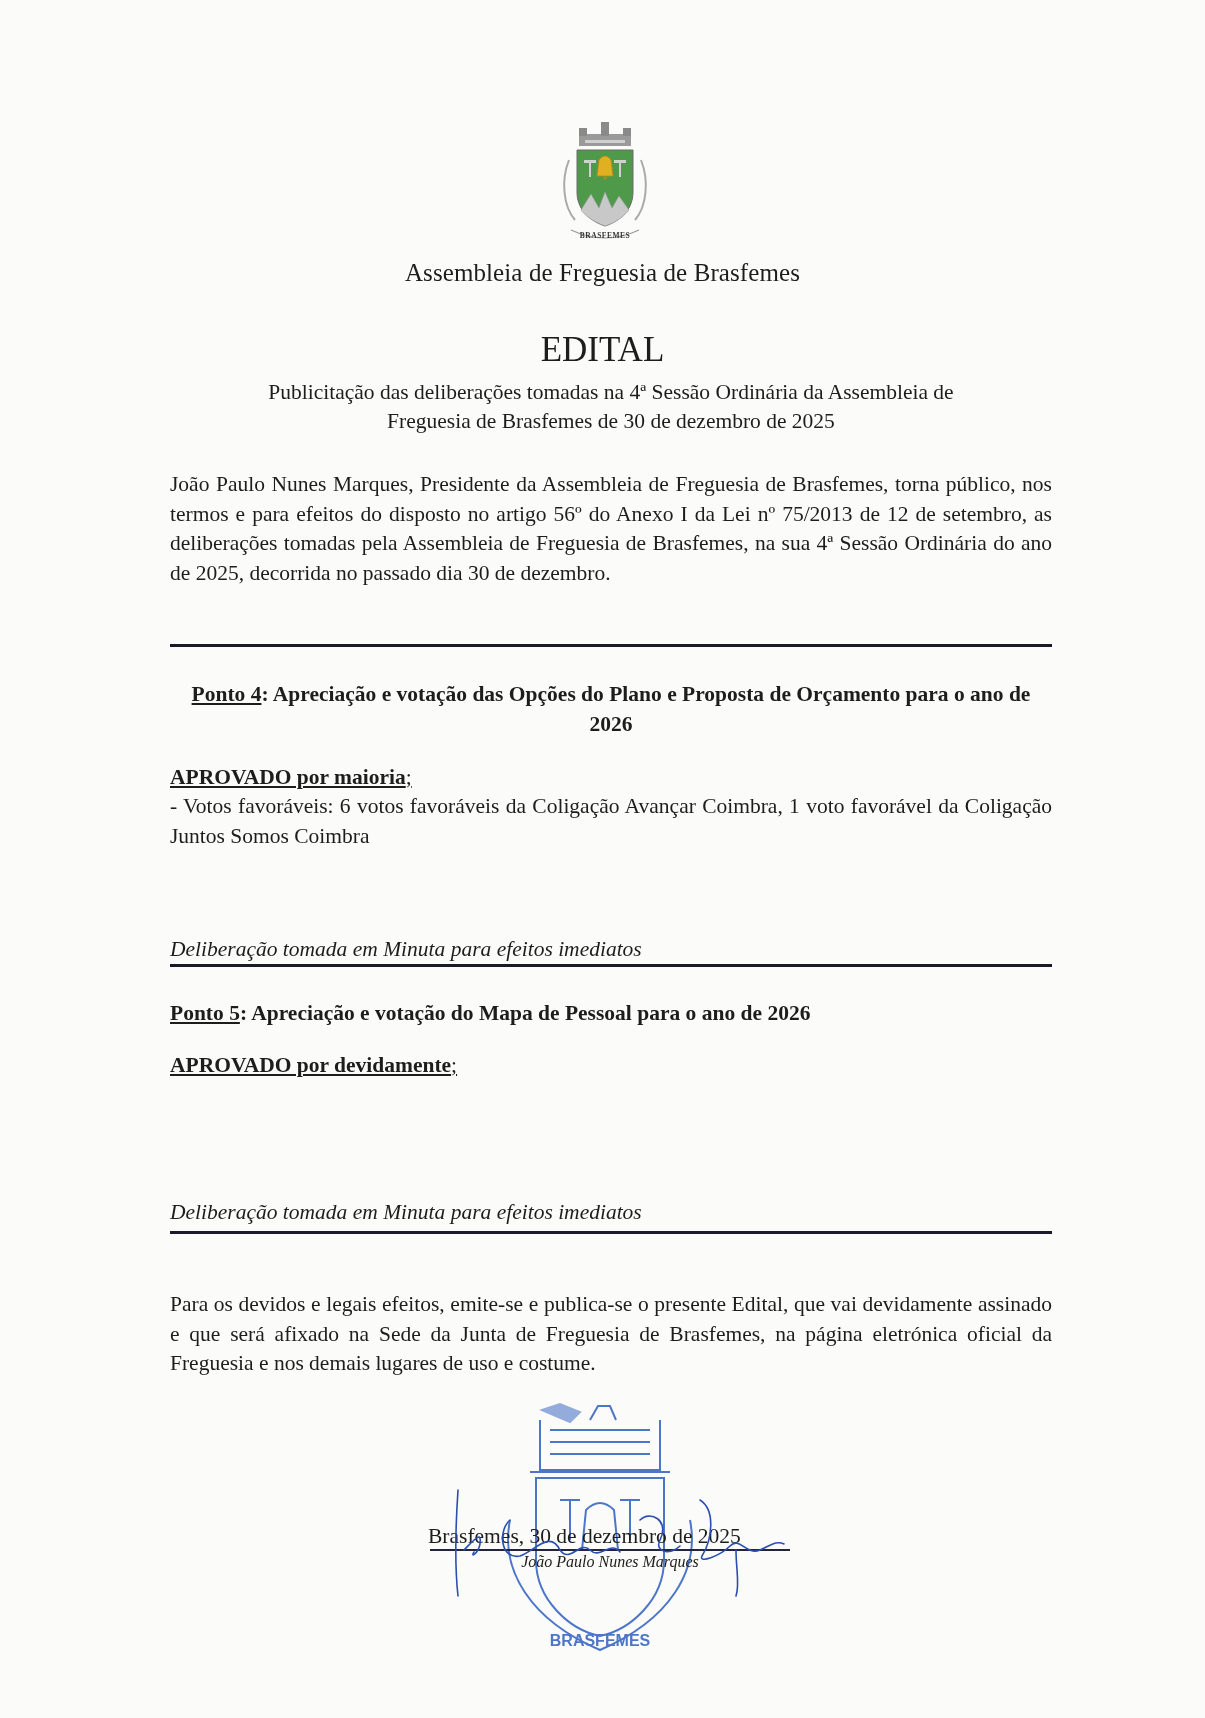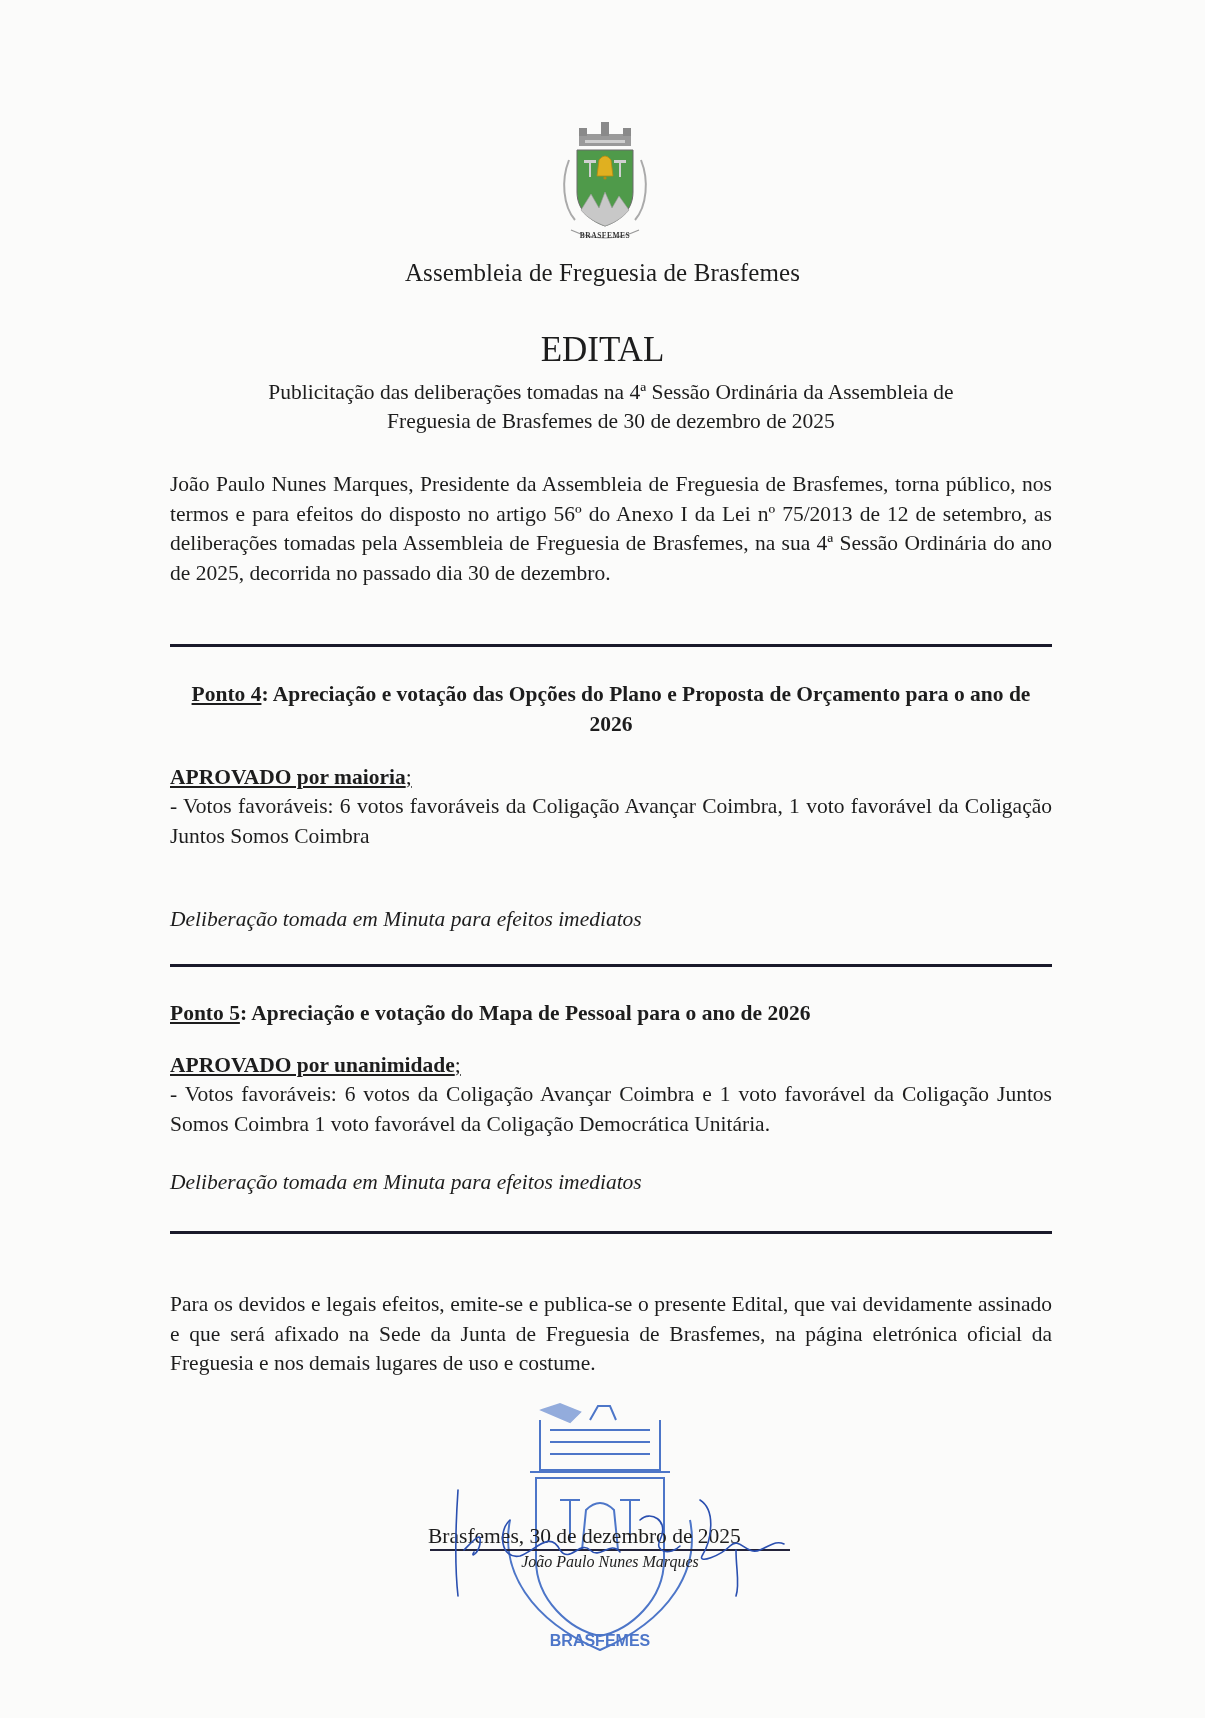--- a/index.html
+++ b/index.html
@@ -42,21 +42,21 @@
   .approved {
     position: absolute; left: 170px; font-size: 21.5px; font-weight: bold;
     text-decoration: underline;
   }
   .votes {
     position: absolute; left: 170px; width: 882px;
     font-size: 21.5px; line-height: 29.5px;
   }
   .votes div { text-align: justify; }
   .note {
-    position: absolute; left: 170px; font-size: 21.5px; font-style: italic;
+    position: absolute; left: 170px; font-size: 21.5px; font-style: italic; margin-top: 30px;
   }
   .place-date {
     position: absolute; left: 428px; top: 1524px; font-size: 21.5px; z-index: 2;
   }
   .sig-line {
     position: absolute; left: 430px; top: 1549px; width: 360px; height: 2px;
     background: #23233a; z-index: 2;
   }
   .sig-name {
     position: absolute; left: 430px; width: 360px; top: 1553px;
@@ -118,24 +118,21 @@
     <div>- Votos favoráveis: 6 votos favoráveis da Coligação Avançar Coimbra, 1 voto favorável da Coligação Juntos Somos Coimbra</div>
   </div>
   <div class="note" style="top:907px;">Deliberação tomada em Minuta para efeitos imediatos</div>
 
   <div class="rule" style="top:964px;"></div>
 
   <div class="heading" style="top:998px;">
     <span class="u">Ponto 5</span><span>: Apreciação e votação do Mapa de Pessoal para o ano de 2026</span>
   </div>
   <div class="approved" style="top:1053px;">
-    <span>APROVADO por unanimidade</span><span style="text-decoration:none;font-weight:normal">;</span>
-  </div>
-  <div class="votes" style="top:1080px;">
-    <div>- Votos favoráveis: 6 votos da Coligação Avançar Coimbra e 1 voto favorável da Coligação Juntos Somos Coimbra 1 voto favorável da Coligação Democrática Unitária.</div>
+    <span>APROVADO por devidamente</span><span style="text-decoration:none;font-weight:normal">;</span>
   </div>
   <div class="note" style="top:1170px;">Deliberação tomada em Minuta para efeitos imediatos</div>
 
   <div class="rule" style="top:1231px;"></div>
 
   <div class="para" style="top:1290px;">Para os devidos e legais efeitos, emite-se e publica-se o presente Edital, que vai devidamente assinado e que será afixado na Sede da Junta de Freguesia de Brasfemes, na página eletrónica oficial da Freguesia e nos demais lugares de uso e costume.</div>
 
 
   <svg class="stamp" viewBox="0 0 260 260" opacity="0.85">
     <g stroke="#2f5fc0" fill="none" stroke-width="2">

